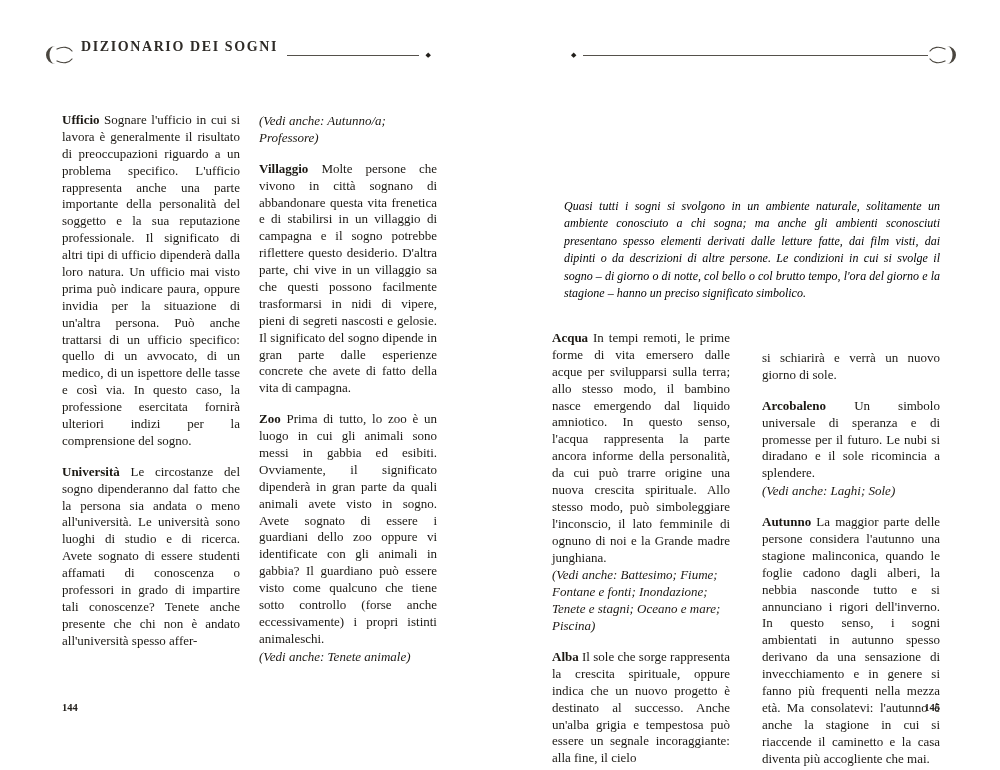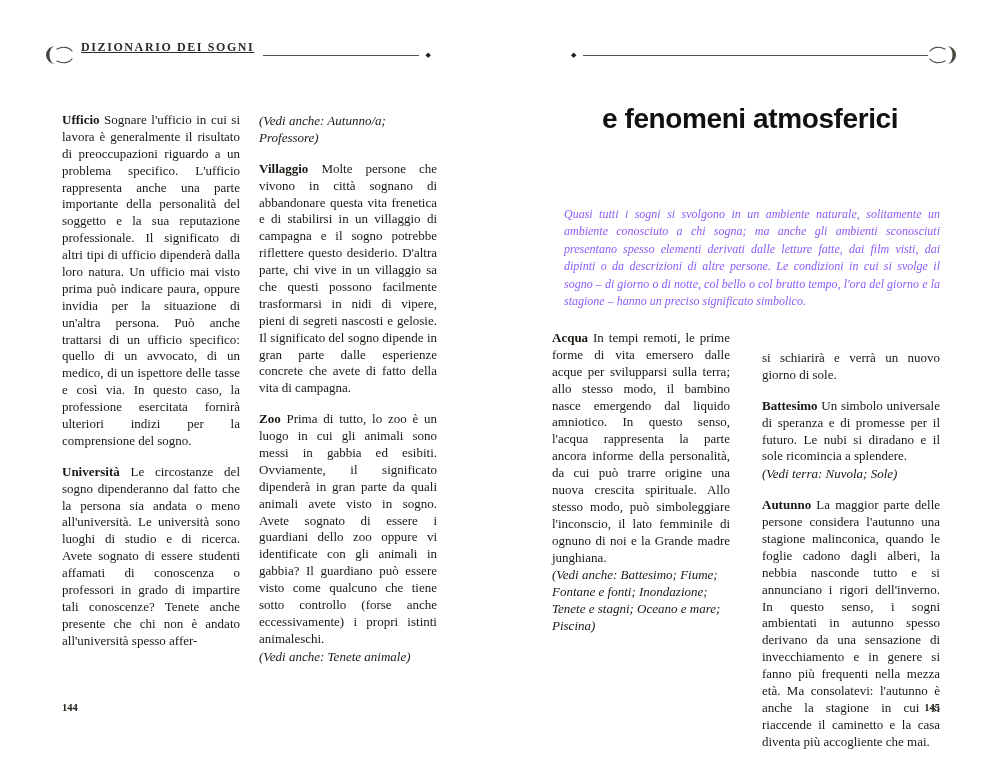--- a/index.html
+++ b/index.html
@@ -12,22 +12,22 @@
     overflow:hidden;
   }
   .page { position:absolute; top:0; width:500px; height:770px; background:#ffffff; }
   #left-page { left:0; }
   #right-page { left:500px; }
 
   .running-header { position:absolute; top:44px; display:flex; align-items:center; height:22px; }
   .rh-left  { left:44px;  width:394px; }
   .rh-right { left:64px;  width:394px; }
   .running-title {
-    font-size:12px; letter-spacing:1.6px; color:#2e2b27;
-    margin:0 9px 16px 7px; white-space:nowrap; font-weight:bold;text-decoration:underline;
+    font-size:14px; letter-spacing:1.6px; color:#2e2b27;
+    margin:0 9px 16px 7px; white-space:nowrap; font-weight:bold;
   }
   .rule { flex:1; height:0; border-top:1px solid #55514b; }
   .diamond { font-size:7px; color:#221f1b; margin:0 7px; line-height:1; }
   .ornament { flex:none; display:block; }
   .ornament.mirrored { transform:scaleX(-1); }
 
   .col {
     position:absolute; width:178px;
     font-size:13px; line-height:1.3; text-align:justify;
   }
@@ -42,23 +42,23 @@
   .see-also { font-style:italic; text-align:left; margin-top:1px; }
 
   .chapter-title {
     position:absolute; left:40px; top:104px; width:420px;
     text-align:center;
     font-family:"Liberation Sans","DejaVu Sans",sans-serif;
     font-weight:700; font-size:28px; line-height:1.1;
     letter-spacing:-0.4px; color:#111;
   }
   .chapter-intro {
-    position:absolute; left:64px; top:206px; width:376px;
+    position:absolute; left:64px; top:198px; width:376px;
     font-style:italic; font-size:12px; line-height:1.45;
-    text-align:justify; color:#8b5cf6;
+    text-align:justify; color:#000000;
   }
 
   .page-number {
     position:absolute; top:702px;
     font-size:10.5px; font-weight:bold; color:#24211c;
   }
   #lp-number { left:62px; }
   #rp-number { right:60px; text-align:right; }
 </style>
 </head>
@@ -105,38 +105,40 @@
   <div class="running-header rh-right">
     <span class="diamond">◆</span>
     <div class="rule"></div>
     <svg class="ornament mirrored" width="30" height="22" viewBox="0 0 30 22">
       <path d="M11 2 A9 9 0 1 0 11 20 A5.5 9 0 1 1 11 2 Z" fill="#4a463f"></path>
       <path d="M13 5 C19 2 25 3 28 7 M13 17 C19 20 25 19 28 15" fill="none" stroke="#4a463f" stroke-width="1.2" stroke-linecap="round"></path>
     </svg>
   </div>
 
   <div class="chapter-title">
-    <div>e fenomeni atmosferici</div>
   </div>
 
   <div class="chapter-intro">Quasi tutti i sogni si svolgono in un ambiente naturale, solitamente un ambiente conosciuto a chi sogna; ma anche gli ambienti sconosciuti presentano spesso elementi derivati dalle letture fatte, dai film visti, dai dipinti o da descrizioni di altre persone. Le condizioni in cui si svolge il sogno – di giorno o di notte, col bello o col brutto tempo, l'ora del giorno e la stagione – hanno un preciso significato simbolico.</div>
 
   <div class="col" id="rp-col1">
       <div class="block">
         <p class="entry-text"><span class="term">Acqua </span>In tempi remoti, le prime forme di vita emersero dalle acque per svilupparsi sulla terra; allo stesso modo, il bambino nasce emergendo dal liquido amniotico. In questo senso, l'acqua rappresenta la parte ancora informe della personalità, da cui può trarre origine una nuova crescita spirituale. Allo stesso modo, può simboleggiare l'inconscio, il lato femminile di ognuno di noi e la Grande madre junghiana.</p>
         <p class="see-also">(Vedi anche: Battesimo; Fiume; Fontane e fonti; Inondazione; Tenete e stagni; Oceano e mare; Piscina)</p>
       </div>
+      <div class="block">
+        <p class="entry-text"><span class="term">Alba </span>Il sole che sorge rappresenta la crescita spirituale, oppure indica che un nuovo progetto è destinato al successo. Anche un'alba grigia e tempestosa può essere un segnale incoraggiante: alla fine, il cielo</p>
+      </div>
     </div>
   <div class="col" id="rp-col2">
       <div class="block">
         <p class="entry-text">si schiarirà e verrà un nuovo giorno di sole.</p>
       </div>
       <div class="block">
-        <p class="entry-text"><span class="term">Battesimo </span>Un simbolo universale di speranza e di promesse per il futuro. Le nubi si diradano e il sole ricomincia a splendere.</p>
-        <p class="see-also">(Vedi terra: Nuvola; Sole)</p>
+        <p class="entry-text"><span class="term">Arcobaleno </span>Un simbolo universale di speranza e di promesse per il futuro. Le nubi si diradano e il sole ricomincia a splendere.</p>
+        <p class="see-also">(Vedi anche: Laghi; Sole)</p>
       </div>
       <div class="block">
         <p class="entry-text"><span class="term">Autunno </span>La maggior parte delle persone considera l'autunno una stagione malinconica, quando le foglie cadono dagli alberi, la nebbia nasconde tutto e si annunciano i rigori dell'inverno. In questo senso, i sogni ambientati in autunno spesso derivano da una sensazione di invecchiamento e in genere si fanno più frequenti nella mezza età. Ma consolatevi: l'autunno è anche la stagione in cui si riaccende il caminetto e la casa diventa più accogliente che mai.</p>
       </div>
     </div>
 
   <div class="page-number" id="rp-number">145</div>
 </div>
 
 </body></html>

